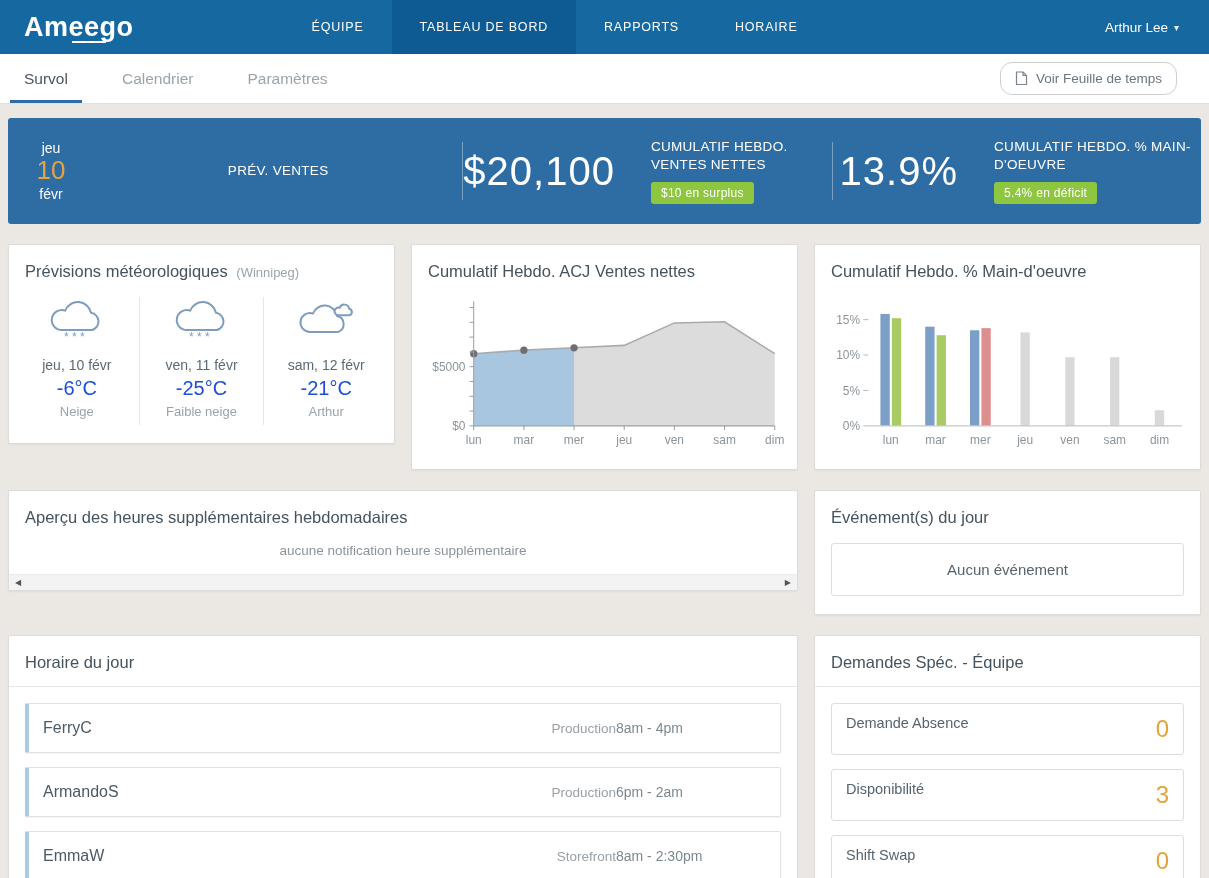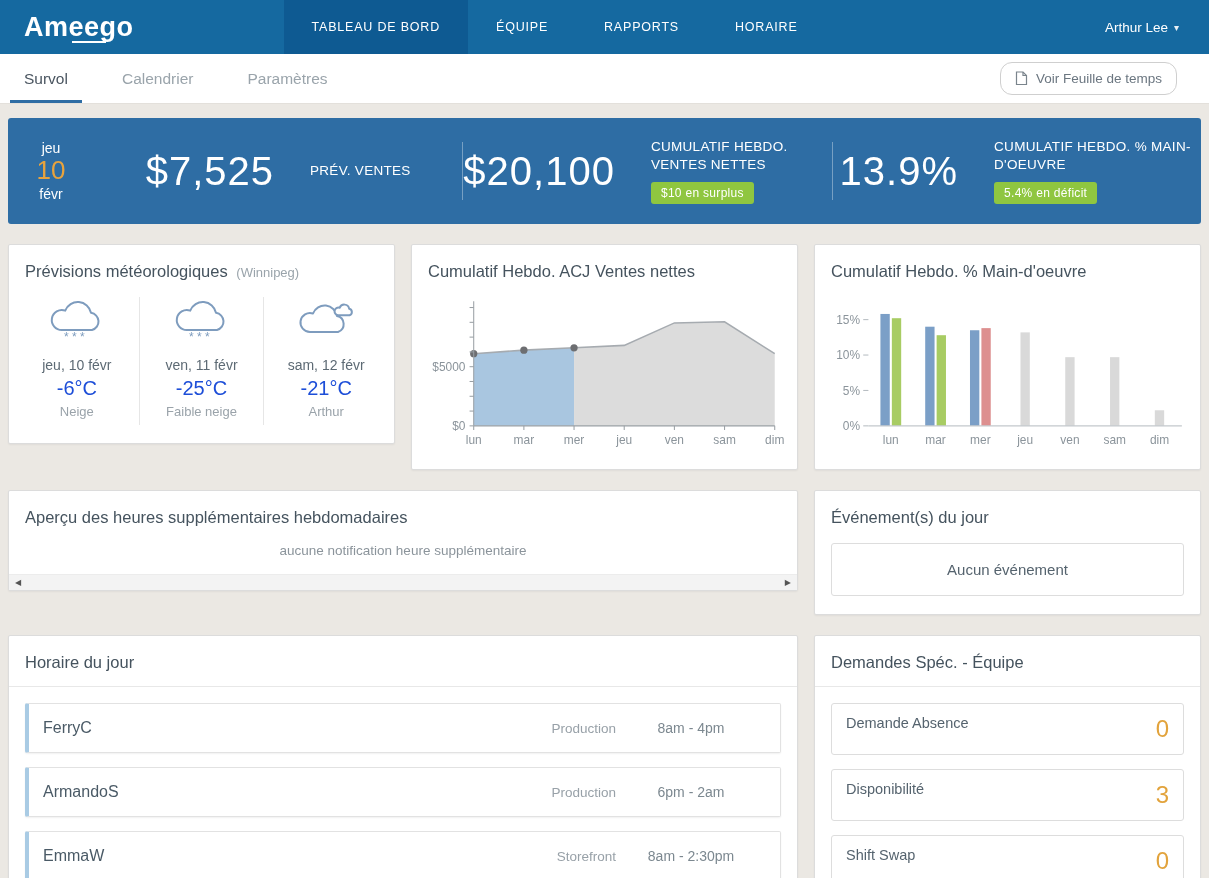--- a/index.html
+++ b/index.html
@@ -53,40 +53,40 @@
   
   .empty-note { text-align:center; color:#8b949b; font-size:13.5px; padding:6px 0 16px; }
   .scroll-track { height:16px; background:#f3f3f3; border-top:1px solid #ececec; display:flex; justify-content:space-between; align-items:center; padding:0 6px; }
   .scroll-arrow { font-size:8px; color:#555; cursor:pointer; line-height:1; }
   
   .event-box { margin:6px 16px 18px; border:1px solid #ddd; border-radius:3px; padding:17px 14px; color:#55636e; font-size:15px;text-align:center; }
   
   .sched-row { display:flex; align-items:center; margin:0 16px 14px; background:#fff; border:1px solid #e2e2e2; border-left:4px solid #a9cbe4; border-radius:2px; box-shadow:0 1px 2px rgba(0,0,0,.06); padding:15px 14px; cursor:pointer; }
   .sched-name { flex:1; font-size:16px; color:#4a5a66; }
   .sched-dept { width:170px; text-align:right; color:#98a1a8; font-size:13.5px; }
-  .sched-time { width:150px; text-align:center; color:#7c8890; font-size:14px; }
+  .sched-time { width:150px; text-align:left; color:#7c8890; font-size:14px; }
   
   .req-row { display:flex; align-items:flex-start; justify-content:space-between; margin:0 16px 14px; border:1px solid #ddd; border-radius:3px; padding:11px 14px; cursor:pointer; }
   .req-label { color:#55636e; font-size:14.5px; }
   .req-count { color:#e2a33c; font-size:24px; font-weight:300; }
 </style>
 </head>
 <body>
 
 <div class="navbar">
   <div class="brand">
     <span>Ameego</span>
     <span class="brand-underline"></span>
   </div>
   <div class="nav-items">
+    <div class="nav-item">
+        <span>ÉQUIPE</span>
+      </div>
     <div class="nav-item active">
         <span>TABLEAU DE BORD</span>
-      </div>
-    <div class="nav-item">
-        <span>ÉQUIPE</span>
       </div>
     <div class="nav-item">
         <span>RAPPORTS</span>
       </div>
     <div class="nav-item">
         <span>HORAIRE</span>
       </div>
   </div>
   <div class="user-menu">
     <span>Arthur Lee</span>
@@ -113,21 +113,20 @@
   </button>
 </div>
 
 <div class="kpi-banner">
   <div class="kpi-date">
     <div>jeu</div>
     <div class="day">10</div>
     <div>févr</div>
   </div>
   <div class="kpi-metric">
-    <div class="kpi-value">$7,525</div>
     <div class="kpi-label">PRÉV. VENTES</div>
   </div>
   <div class="kpi-divider"></div>
   <div class="kpi-metric">
     <div class="kpi-value">$20,100</div>
     <div class="kpi-label">
       <span>CUMULATIF HEBDO. VENTES NETTES</span><br>
       <span class="kpi-badge">$10 en surplus</span>
     </div>
   </div>

